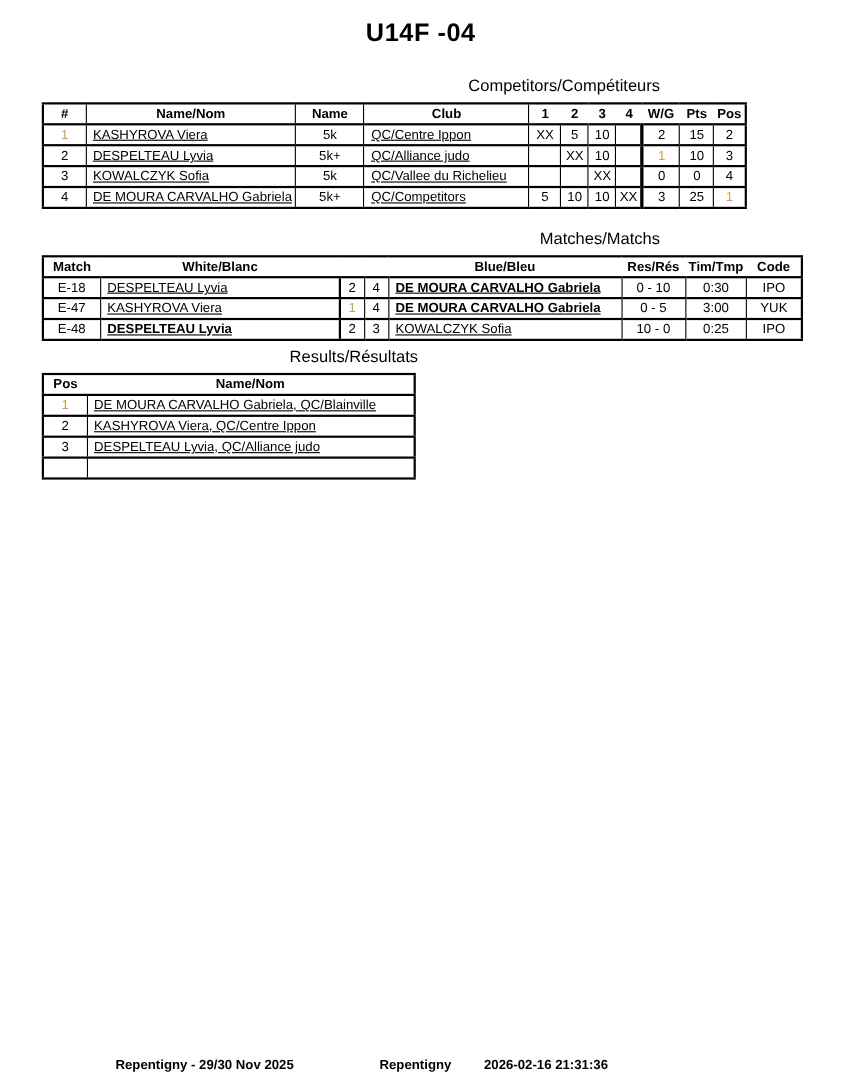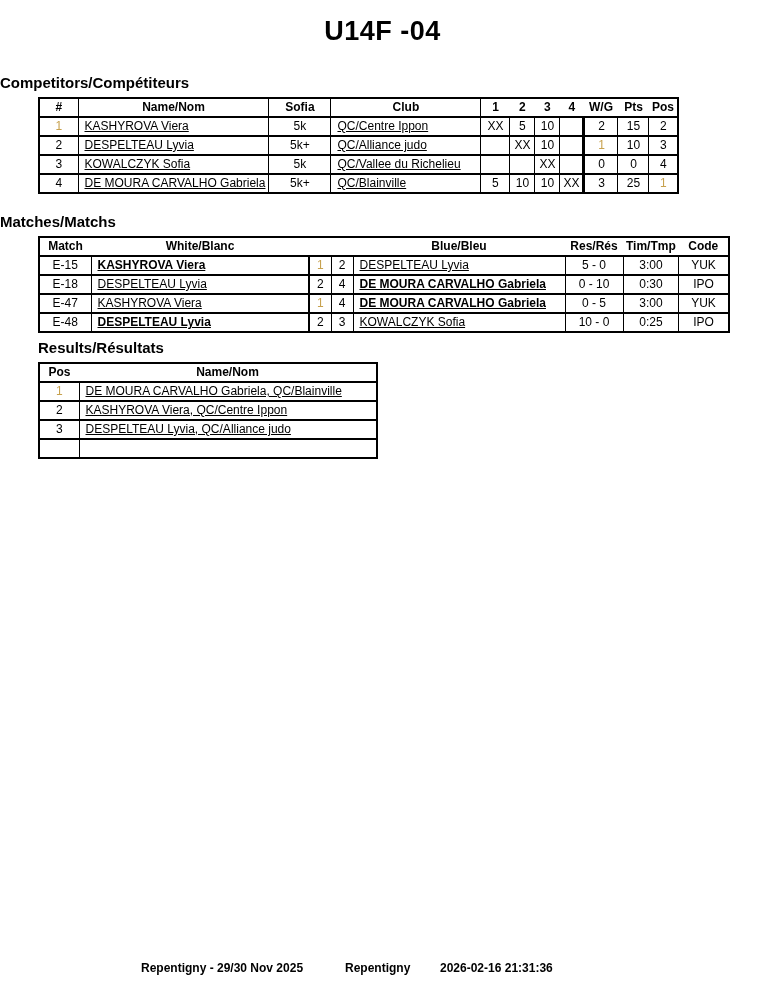--- a/index.html
+++ b/index.html
@@ -1,23 +1,23 @@
 <!DOCTYPE html>
 <html><head>
 <meta charset="utf-8">
 <style>
   html,body{margin:0;padding:0;}
   body{
     width:765px;height:990px;background:#ffffff;color:#000;
     font-family:"Liberation Sans",sans-serif;position:relative;overflow:hidden;
   }
   .title{
-    padding-top:16px;text-align:center;font-size:27px;font-weight:bold;letter-spacing:.5px;
+    padding-top:16px;text-align:center;font-size:23px;font-weight:bold;letter-spacing:.5px;
   }
-  .caption{font-weight:bold;font-size:15px;text-align:left;}
+  .caption{font-weight:normal;font-size:15px;text-align:right;}
   .caption.wide{width:600px;}
   .caption.results-cap{width:342px;margin-left:38px;}
   .cap-comp{margin-top:27px;}
   .cap-match{margin-top:19px;}
   .cap-res{margin-top:6px;}
   table{border-collapse:collapse;table-layout:fixed;margin-left:38px;background:#fff;}
   .cap-comp + table, .cap-match + table, .cap-res + table{margin-top:6px;}
   td,th{
     font-size:12px;height:17px;line-height:17px;padding:0 3px;
     border:1px solid #000;border-top-width:2px;border-bottom-width:2px;
@@ -28,21 +28,21 @@
   
   th.noside{border-left:none;border-right:none;}
   .center{text-align:center;}
   .left{text-align:left;padding-left:6px;text-decoration:underline;}
   .sep{border-left:3px solid #000;}
   .numw{border-left:2px solid #000;}
   .gold{color:#c7a14e;}
   .win{font-weight:bold;}
   .footer{position:absolute;top:961px;left:0;width:765px;height:16px;font-size:12px;font-weight:bold;}
   .footer span{position:absolute;top:0;white-space:nowrap;}
-  .f-event{left:105px;margin-left:36px;}
+  .f-event{left:105px;}
   .f-place{left:345px;}
   .f-printed{left:424px;margin-left:16px;}
 </style>
 </head>
 <body>
 
 <div class="title">U14F -04</div>
 
 <div class="caption wide cap-comp">Competitors/Compétiteurs</div>
 <table>
@@ -56,21 +56,21 @@
       <col style="width:25px">
       <col style="width:22px">
     <col style="width:34px">
       <col style="width:31px">
       <col style="width:26px">
   </colgroup>
   <tbody>
       <tr>
     <th class="center">#</th>
     <th class="center">Name/Nom</th>
-    <th class="center">Sofia</th>
+    <th class="center">Name</th>
     <th class="center">Club</th>
     <th class="center noside">1</th>
     <th class="center noside">2</th>
     <th class="center noside">3</th>
     <th class="center noside">4</th>
     <th class="center noside sep">W/G</th>
     <th class="center noside">Pts</th>
     <th class="center noside">Pos</th>
   </tr>
   <tr>
@@ -109,21 +109,21 @@
     <td class="center">XX</td>
     <td class="center"></td>
     <td class="center sep">0</td>
     <td class="center">0</td>
     <td class="center">4</td>
   </tr>
   <tr>
     <td class="center">4</td>
     <td class="left">DE MOURA CARVALHO Gabriela</td>
     <td class="center">5k+</td>
-    <td class="left">QC/Blainville</td>
+    <td class="left">QC/Competitors</td>
     <td class="center">5</td>
     <td class="center">10</td>
     <td class="center">10</td>
     <td class="center">XX</td>
     <td class="center sep">3</td>
     <td class="center">25</td>
     <td class="center gold">1</td>
   </tr>
 </tbody>
   </table>
@@ -145,30 +145,20 @@
     <th class="center noside">Match</th>
     <th class="center noside">White/Blanc</th>
     <th class="noside"></th>
     <th class="noside"></th>
     <th class="center noside">Blue/Bleu</th>
     <th class="center noside">Res/Rés</th>
     <th class="center noside">Tim/Tmp</th>
     <th class="center noside">Code</th>
   </tr>
   <tr>
-    <td class="center"><span>E-15</span><span class="gold"></span></td>
-    <td class="left win">KASHYROVA Viera</td>
-    <td class="center numw gold">1</td>
-    <td class="center">2</td>
-    <td class="left">DESPELTEAU Lyvia</td>
-    <td class="center">5 - 0</td>
-    <td class="center">3:00</td>
-    <td class="center">YUK</td>
-  </tr>
-  <tr>
     <td class="center"><span>E-18</span><span class="gold"></span></td>
     <td class="left">DESPELTEAU Lyvia</td>
     <td class="center numw">2</td>
     <td class="center">4</td>
     <td class="left win">DE MOURA CARVALHO Gabriela</td>
     <td class="center">0 - 10</td>
     <td class="center">0:30</td>
     <td class="center">IPO</td>
   </tr>
   <tr>

